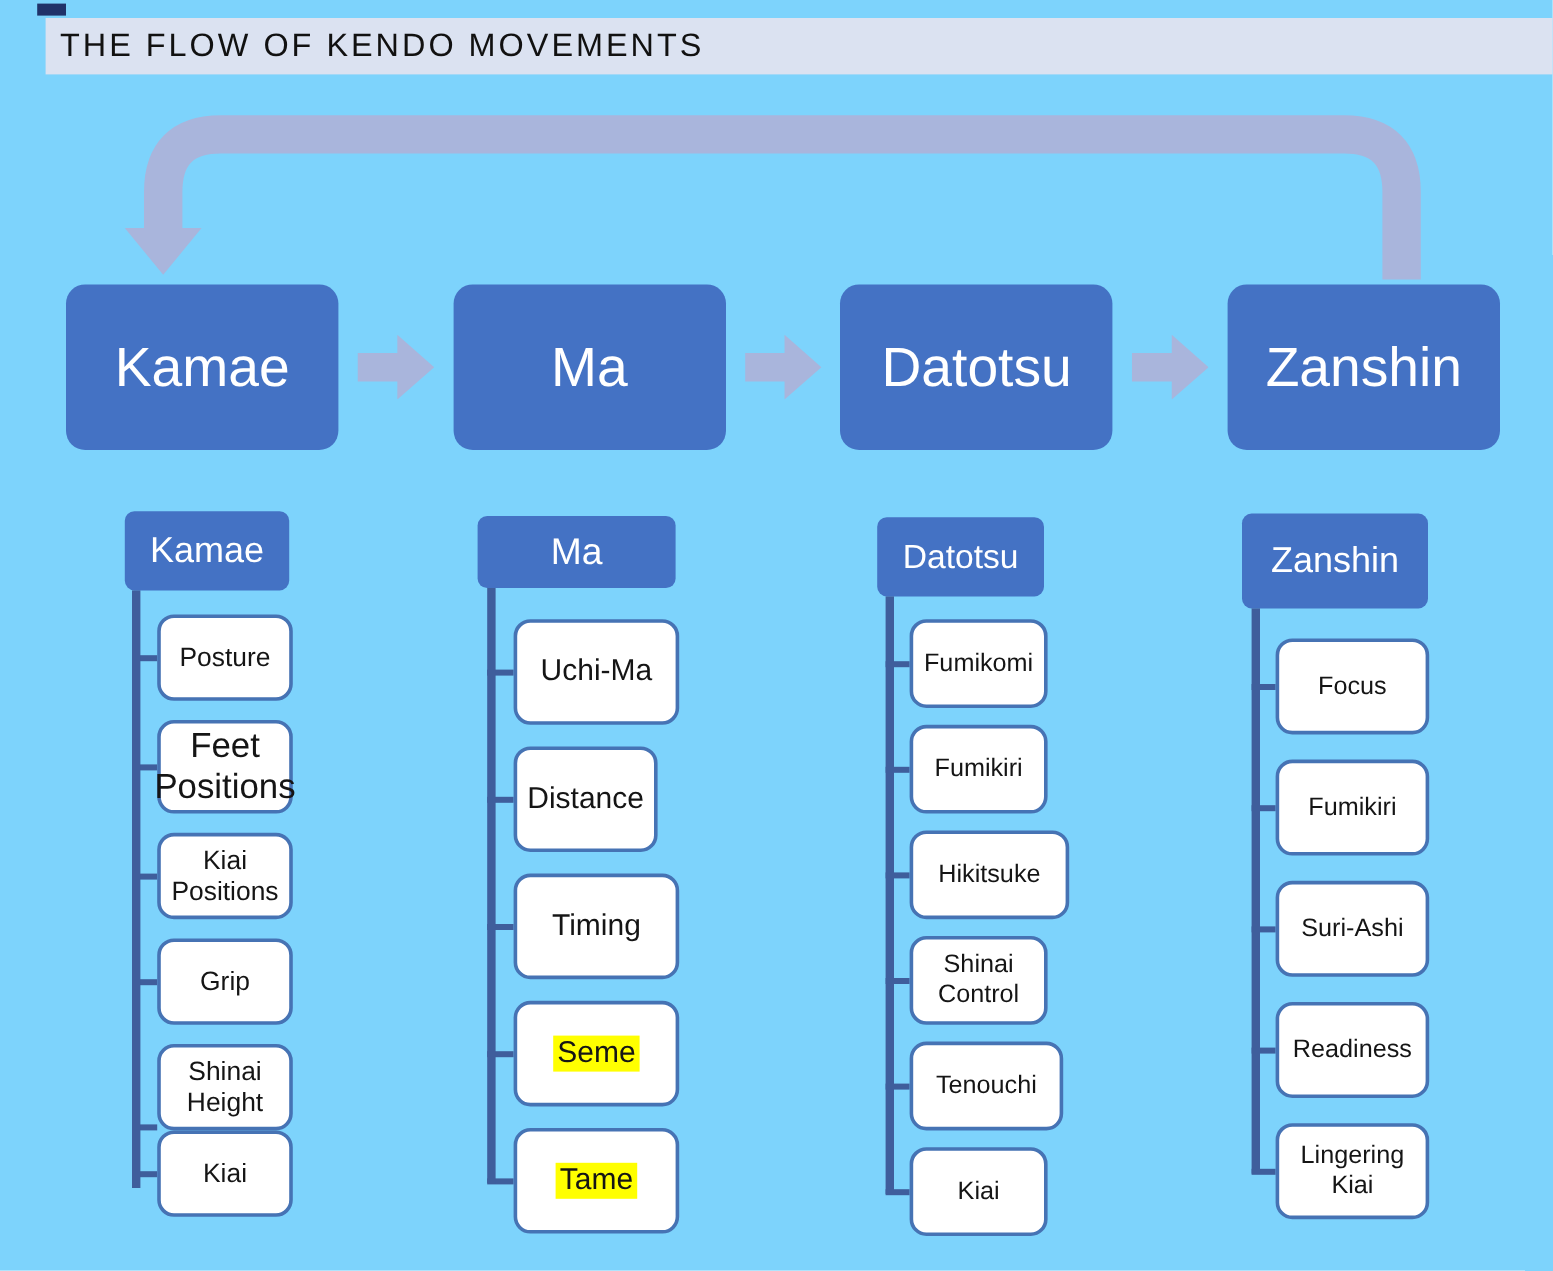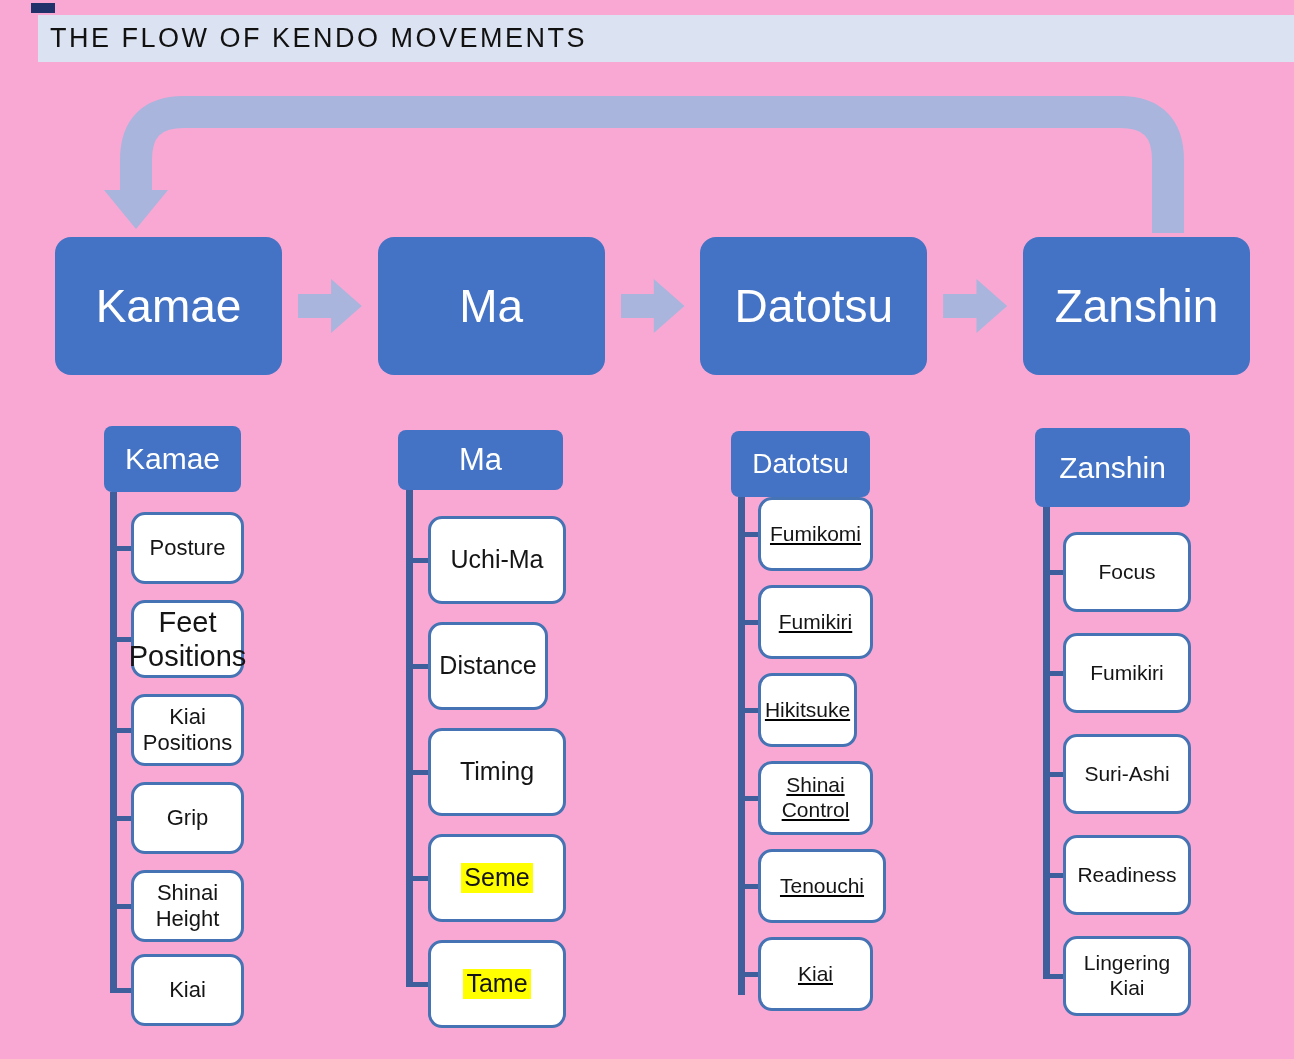--- a/index.html
+++ b/index.html
@@ -1,17 +1,17 @@
 <!DOCTYPE html>
 <html style="--primary: #4472c4; --arrowlight: #a9b5dc; --connector: #3f5e9c; --itemborder: #4673b4; --titlebg: #dbe2f1; --accent: #203269; --hl: #ffff00;"><head>
 <meta charset="utf-8">
 <style>
   html,body{margin:0;padding:0;background:#ffffff;}
   #page{
-    position:relative;width:1294px;height:1059px;background:#f9a8d4;overflow:hidden;
+    position:relative;width:1294px;height:1059px;background:#7dd3fc;overflow:hidden;
     font-family:"Liberation Sans", sans-serif;
   }
   
   #accent-square{position:absolute;left:31px;top:3px;width:24px;height:10px;background:var(--accent);}
   #title-bar{
     position:absolute;left:38px;top:15px;width:1256px;height:47px;
     background:var(--titlebg);display:flex;align-items:center;
   }
   #page-title{
     font-size:27px;color:#111;letter-spacing:2.5px;padding-left:12px;white-space:nowrap;
@@ -106,21 +106,21 @@
           <div class="item-box" style="width: 113px; min-height: 72px; font-size: 22px;">
             <span>Kiai Positions</span>
           </div>
         </div>
         <div class="item-row" style="margin-bottom: 16px;">
           <div class="tick" style="margin-left: 6px; width: 21px;"></div>
           <div class="item-box" style="width: 113px; min-height: 72px; font-size: 22px;">
             <span>Grip</span>
           </div>
         </div>
-        <div class="item-row" style="margin-bottom: 12px;">
+        <div class="item-row" style="margin-bottom: 0; align-items: flex-end;">
           <div class="tick" style="margin-left: 6px; width: 21px;"></div>
           <div class="item-box" style="width: 113px; min-height: 72px; font-size: 22px;">
             <span>Shinai Height</span>
           </div>
         </div>
         <div class="item-row" style="margin-bottom: 16px;">
           <div class="tick" style="margin-left: 6px; width: 21px;"></div>
           <div class="item-box" style="width: 113px; min-height: 72px; font-size: 22px;">
             <span>Kiai</span>
           </div>
@@ -158,37 +158,37 @@
         <div class="item-row" style="margin-bottom: 18px;">
           <div class="tick" style="margin-left: 8px; width: 22px;"></div>
           <div class="item-box" style="width: 138px; min-height: 88px; font-size: 25px;">
             <span class="hl">Tame</span>
           </div>
         </div>
       </div>
     </div>
     <div class="col" style="left: 731px; top: 431px;">
       <div class="col-header" style="width: 139px; height: 66px; font-size: 28px;">Datotsu</div>
-      <div class="col-items" style=" text-decoration: underline;">
+      <div class="col-items" style="padding-top: 19px;">
         <div class="trunk" style="left: 7px; height: 498px;"></div>
         <div class="item-row" style="margin-bottom: 14px;">
           <div class="tick" style="margin-left: 7px; width: 20px;"></div>
           <div class="item-box" style="width: 115px; min-height: 74px; font-size: 21px;">
             <span>Fumikomi</span>
           </div>
         </div>
         <div class="item-row" style="margin-bottom: 14px;">
           <div class="tick" style="margin-left: 7px; width: 20px;"></div>
           <div class="item-box" style="width: 115px; min-height: 74px; font-size: 21px;">
             <span>Fumikiri</span>
           </div>
         </div>
         <div class="item-row" style="margin-bottom: 14px;">
           <div class="tick" style="margin-left: 7px; width: 20px;"></div>
-          <div class="item-box" style="width: 99px; min-height: 74px; font-size: 21px;">
+          <div class="item-box" style="width: 133px; min-height: 74px; font-size: 21px;">
             <span>Hikitsuke</span>
           </div>
         </div>
         <div class="item-row" style="margin-bottom: 14px;">
           <div class="tick" style="margin-left: 7px; width: 20px;"></div>
           <div class="item-box" style="width: 115px; min-height: 74px; font-size: 21px;">
             <span>Shinai Control</span>
           </div>
         </div>
         <div class="item-row" style="margin-bottom: 14px;">

